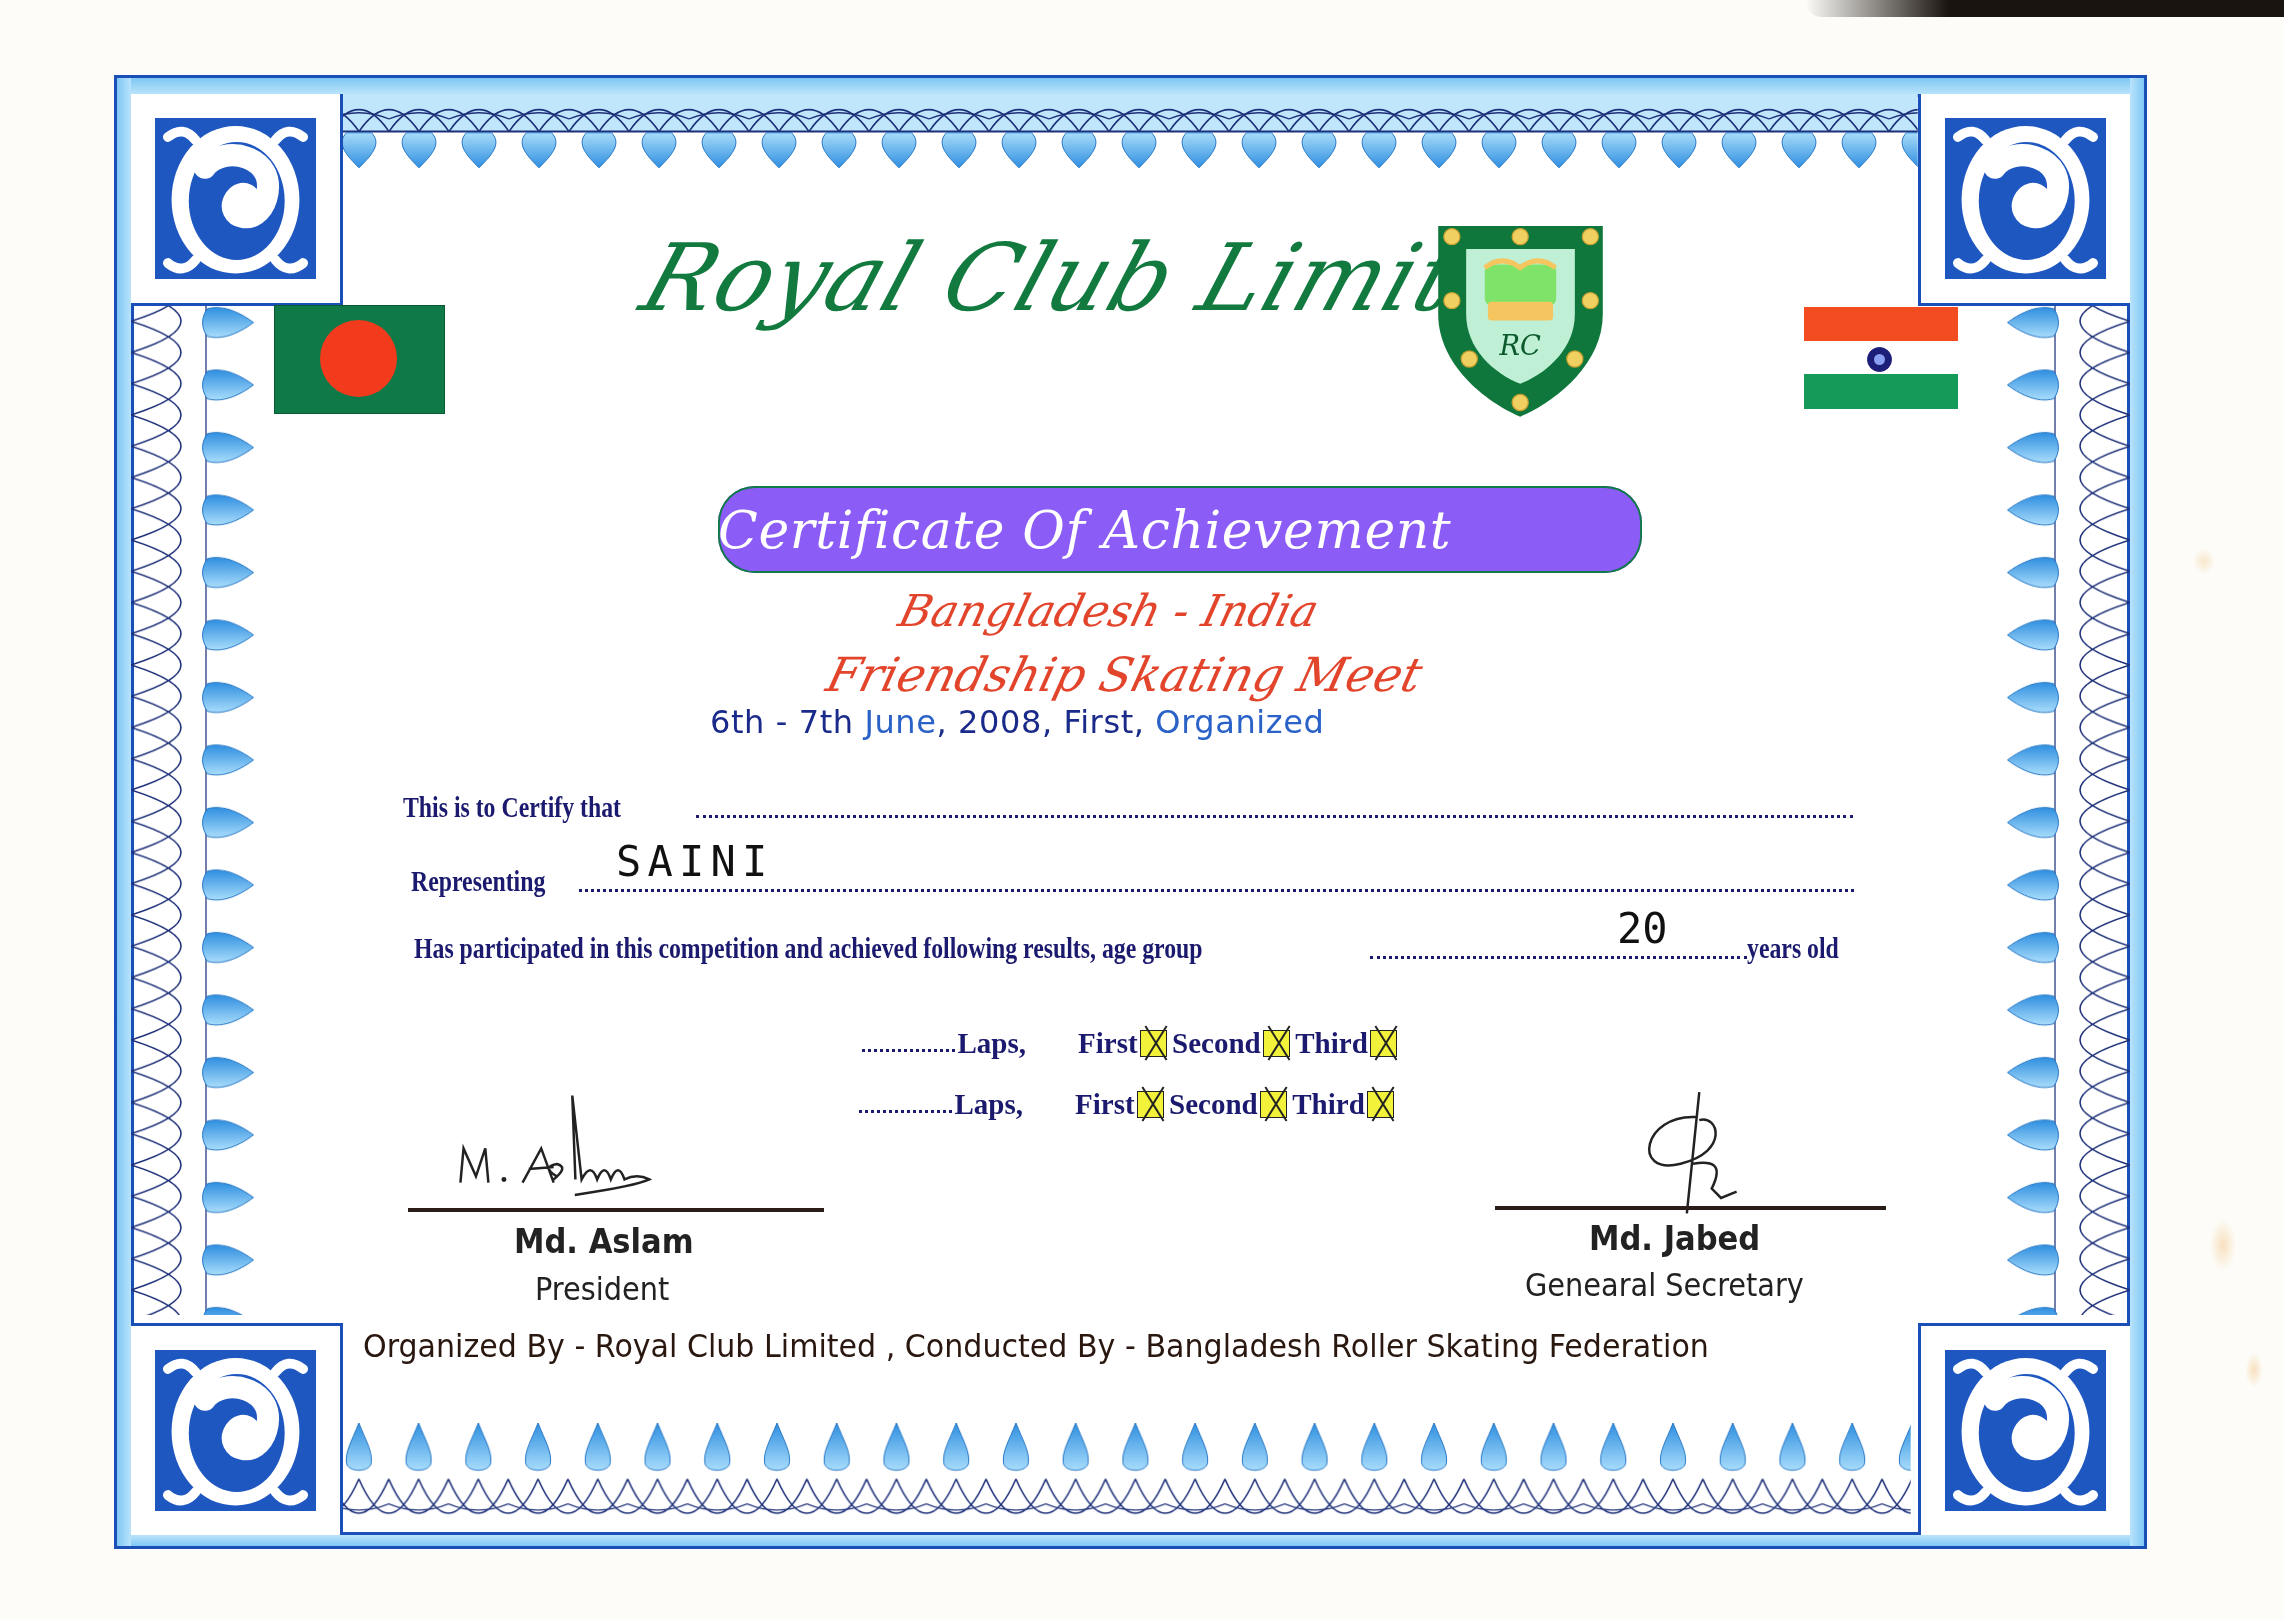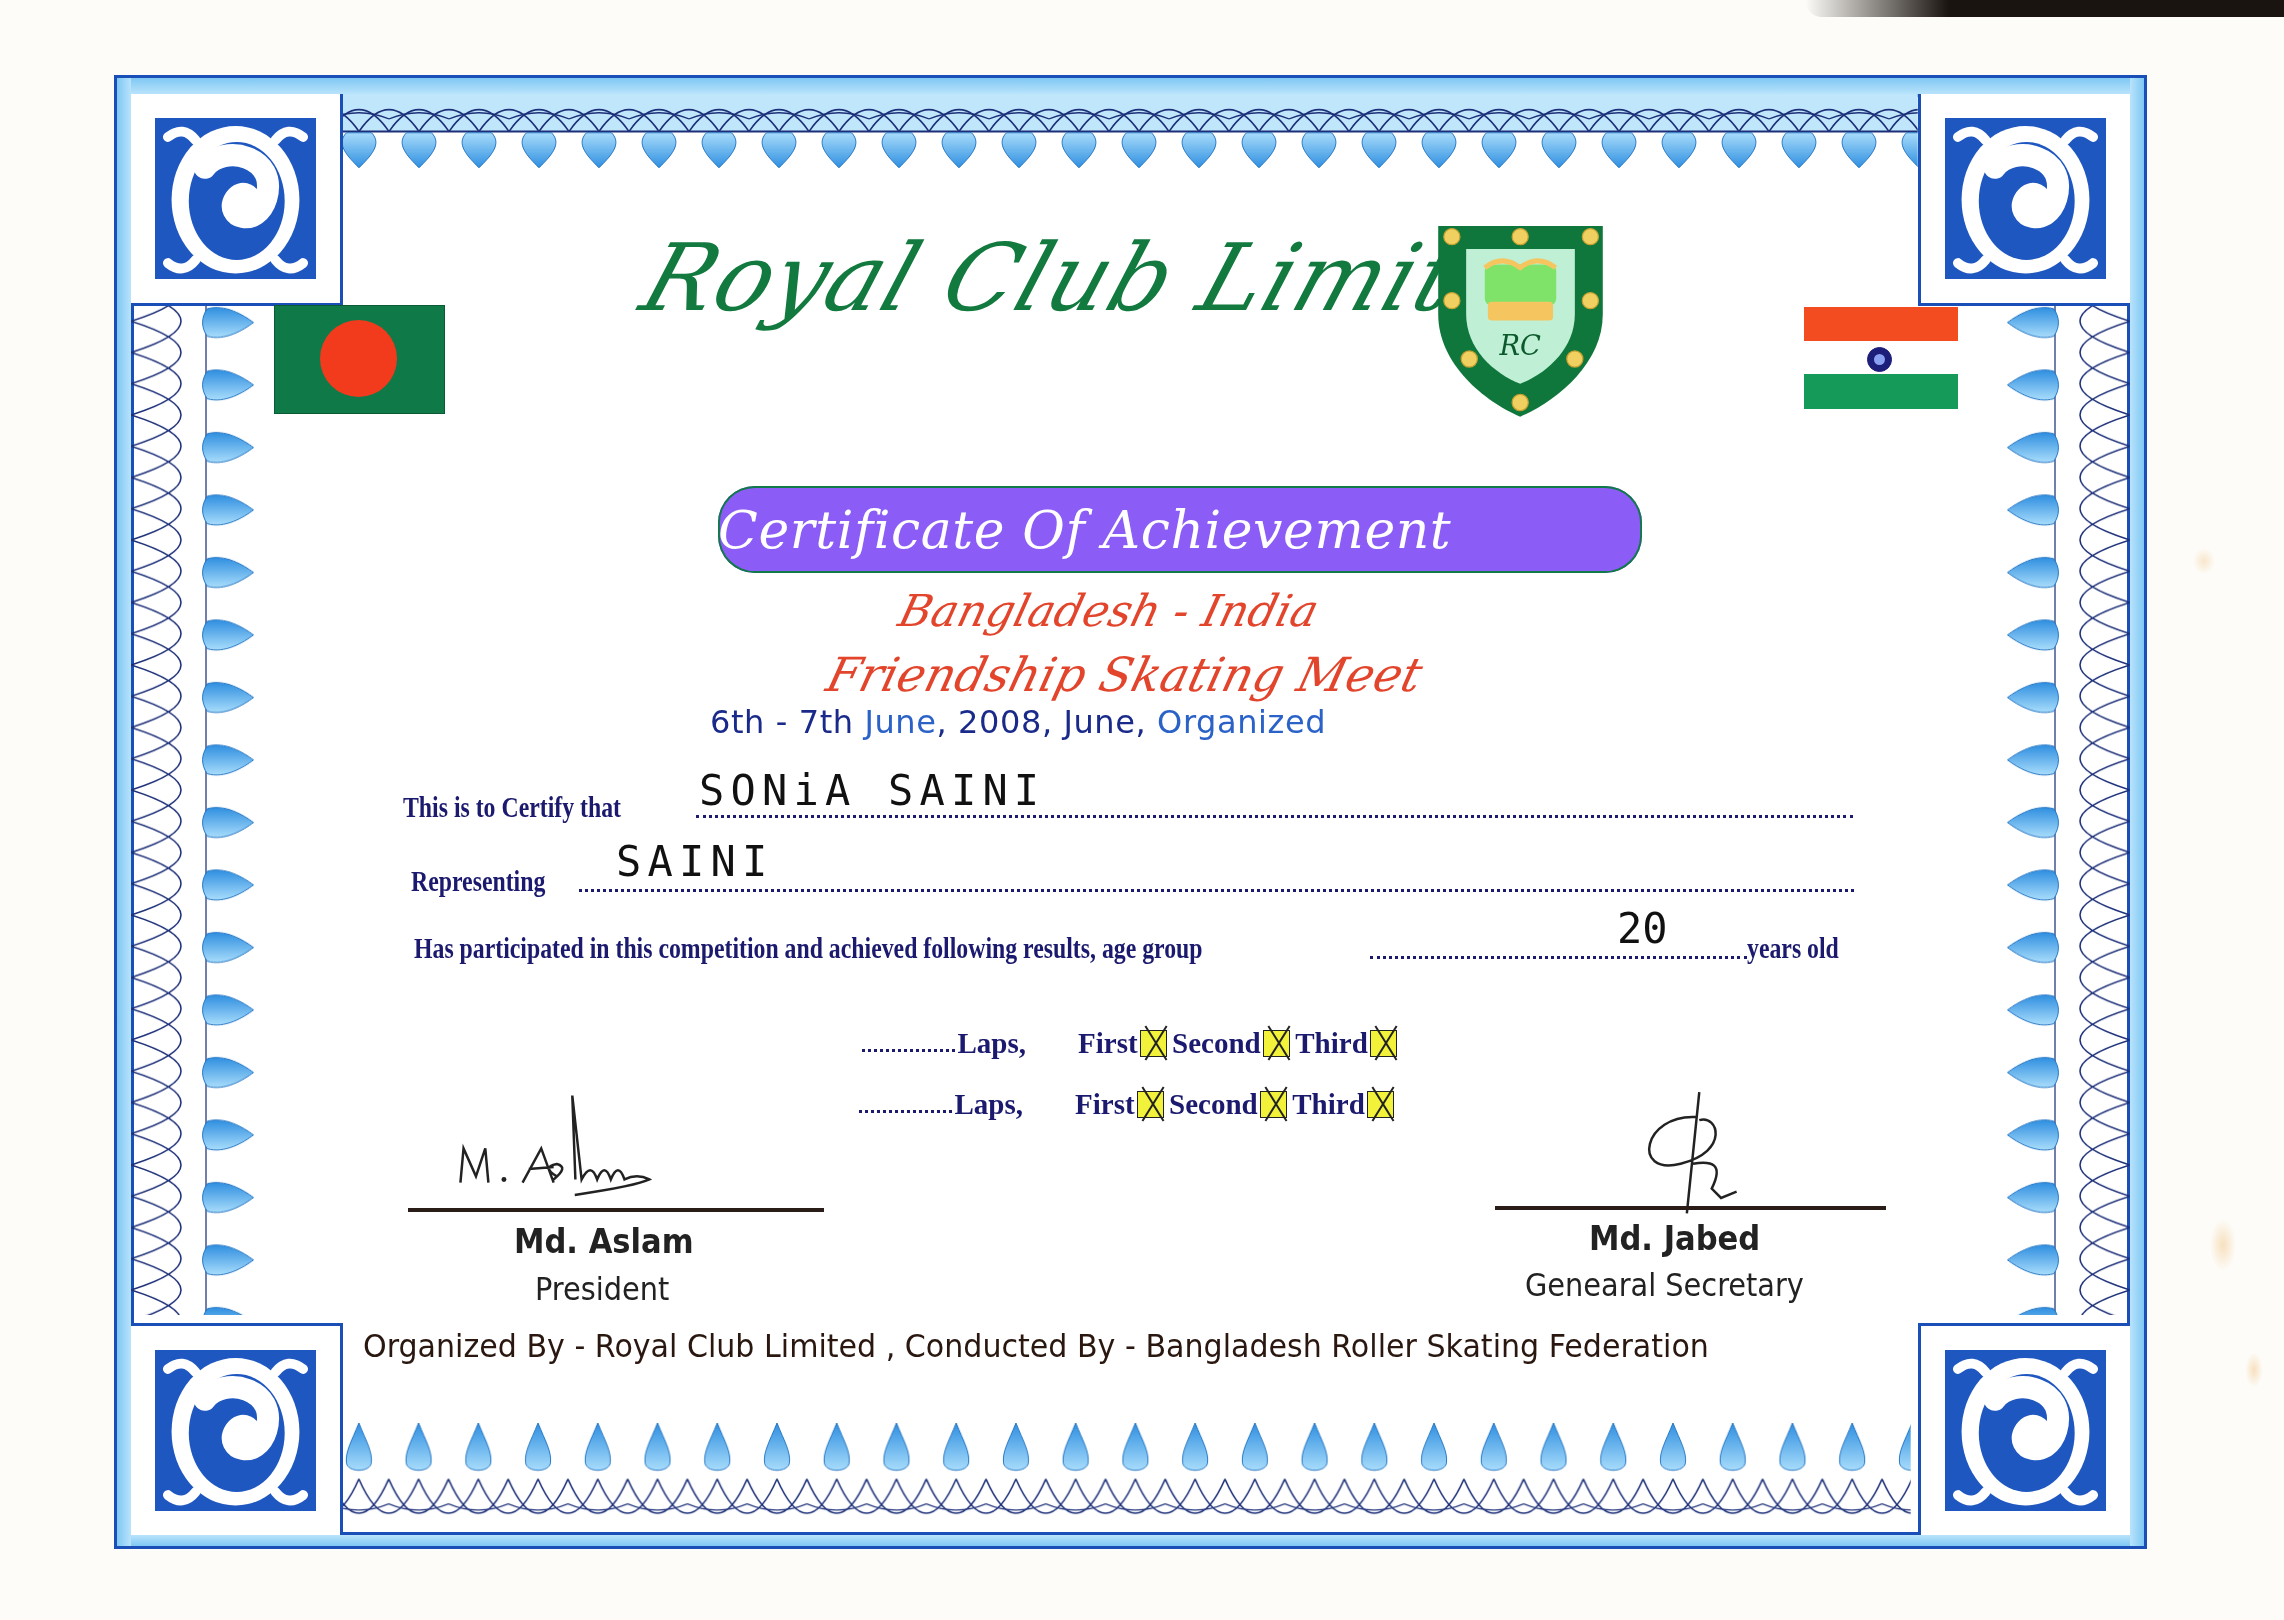--- a/index.html
+++ b/index.html
@@ -289,27 +289,26 @@
 </div>
 
 <div class="abs pill">
   <span>Certificate Of Achievement</span>
 </div>
 
 <div class="abs sub1">Bangladesh - India</div>
 <div class="abs sub2">Friendship Skating Meet</div>
 
 <div class="abs dates">
-  <span>6th - 7th </span><span class="light">June</span><span>, 2008, June, </span><span class="light">Organized</span>
+  <span>6th - 7th </span><span class="light">June</span><span>, 2008, First, </span><span class="light">Organized</span>
 </div>
 
 <div class="line-row row1">
   <span class="lbl" style="width:293px;">This is to Certify that</span>
   <span class="dots"></span>
-  <span class="hand" style="left:296px; top:-13.7px;">SONiA  SAINI</span>
 </div>
 
 <div class="line-row row2">
   <span class="lbl" style="width:168px;">Representing</span>
   <span class="dots"></span>
   <span class="hand" style="left:205px; top:-17.4px;">SAINI</span>
 </div>
 
 <div class="line-row row3">
   <span class="lbl" style="width:956px;">Has participated in this competition and achieved following results, age group</span>

